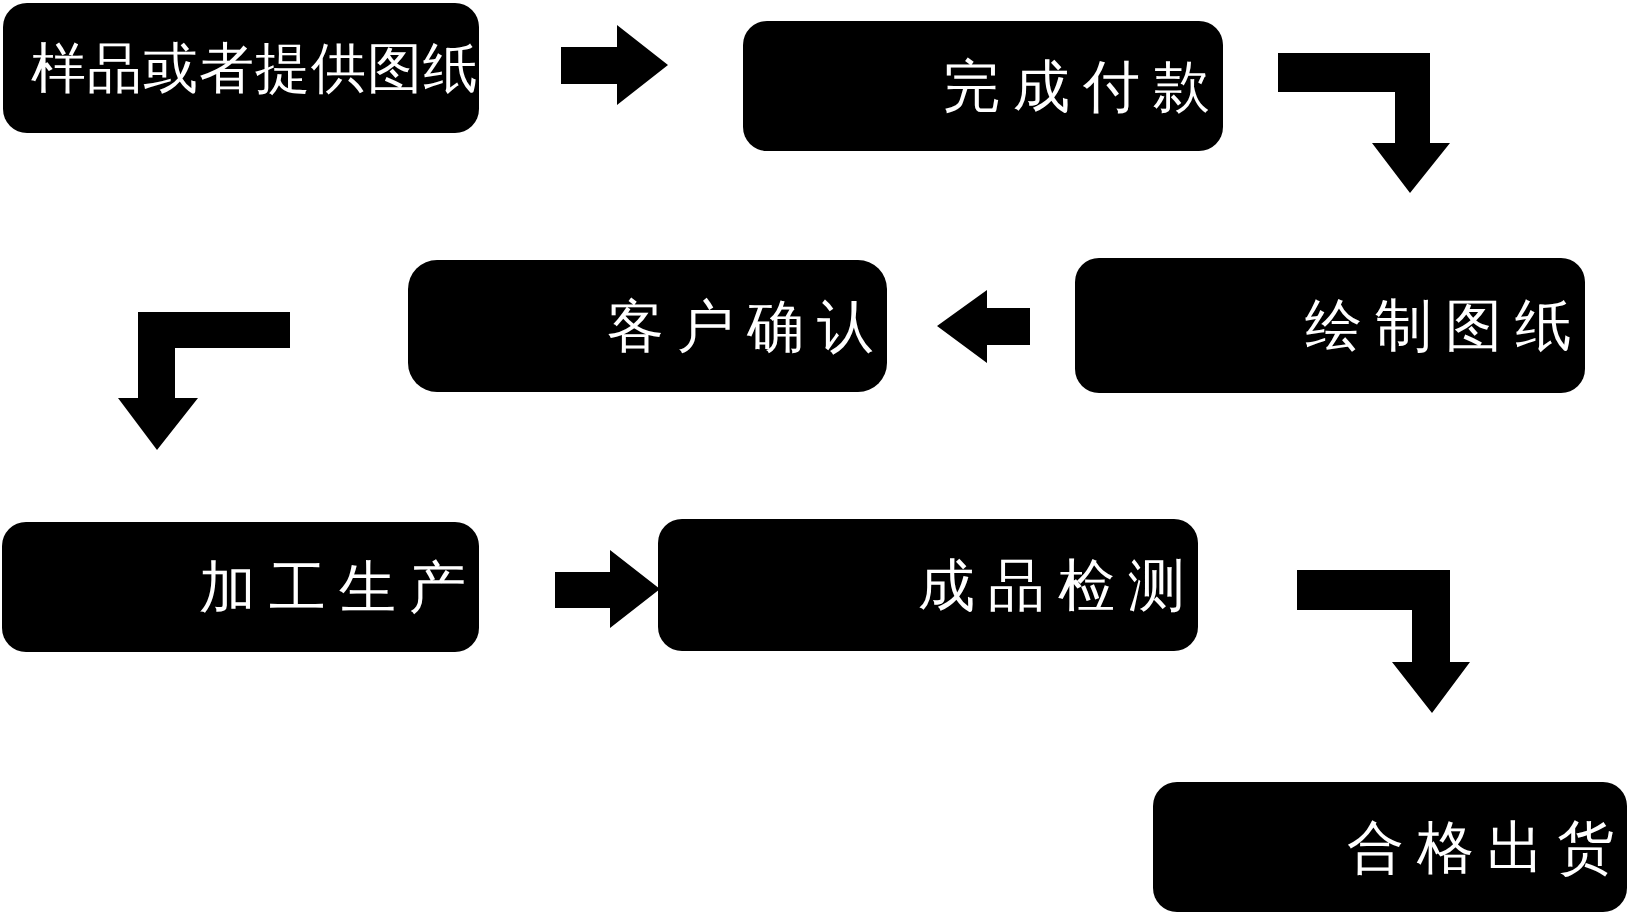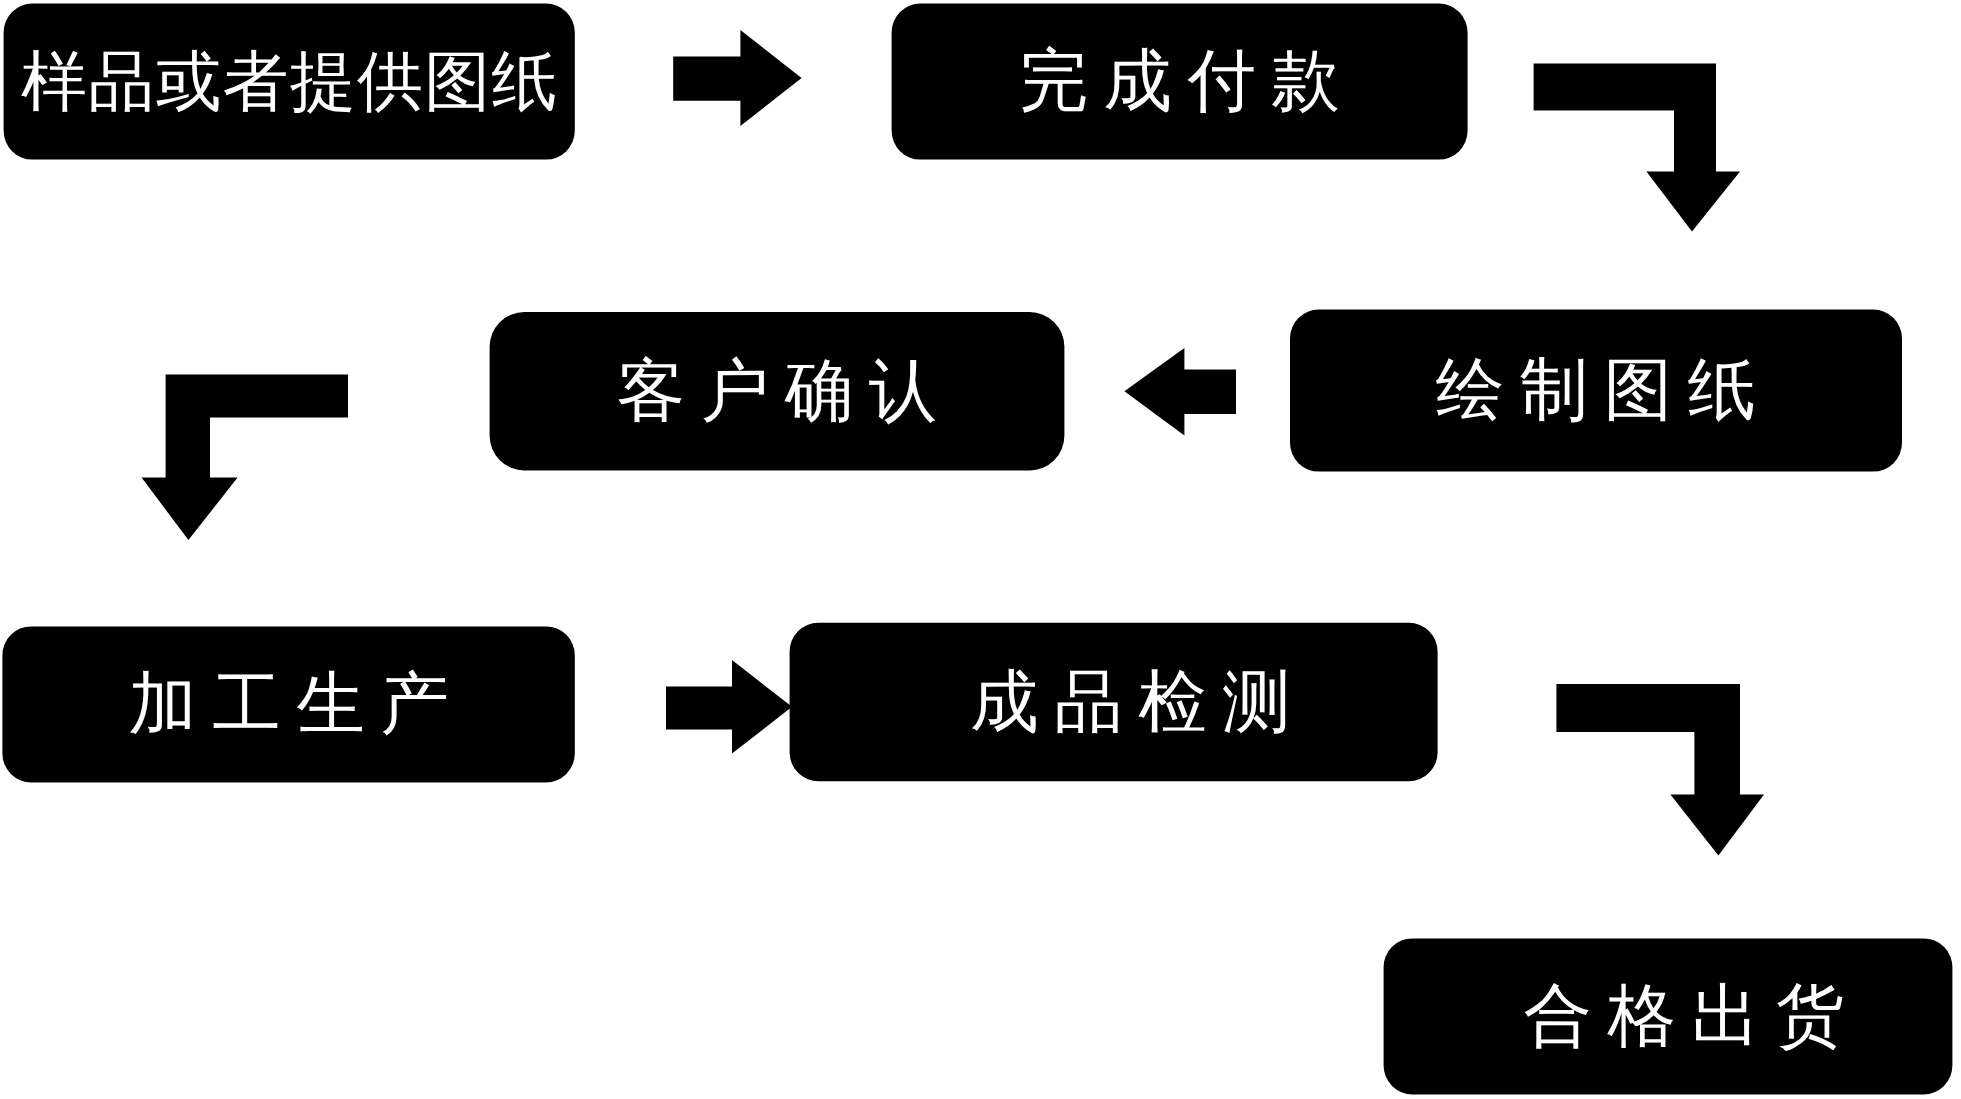--- a/index.html
+++ b/index.html
@@ -14,40 +14,40 @@
     background: #ffffff;
     overflow: hidden;
     font-family: "Liberation Sans", "DejaVu Sans", sans-serif;
   }
   .node {
     position: absolute;
     background: #000000;
     border-radius: 24px;
     display: flex;
     align-items: center;
-    justify-content: center;
+    justify-content: flex-end;
     box-sizing: border-box;
   }
   .node .label {
     color: #ffffff;
     font-size: 57px;
     font-weight: 500;
     letter-spacing: 13px;
     text-indent: 13px;
     white-space: nowrap;
     line-height: 1;
   }
   .node.wide .label {
     font-size: 55px;
     letter-spacing: 1px;
     text-indent: 1px;
   }
   
   #node-sample      { left: 3px;    top: 3px;   width: 476px; height: 130px; }
-  #node-payment     { left: 743px;  top: 3px;   width: 480px; height: 130px; }
+  #node-payment     { left: 743px;  top: 21px;   width: 480px; height: 130px; }
   #node-drawing     { left: 1075px; top: 258px; width: 510px; height: 135px; }
   #node-confirm     { left: 408px;  top: 260px; width: 479px; height: 132px; border-radius: 29px; }
   #node-production  { left: 2px;    top: 522px; width: 477px; height: 130px; }
   #node-inspection  { left: 658px;  top: 519px; width: 540px; height: 132px; padding-left: 28px; }
   #node-shipment    { left: 1153px; top: 782px; width: 474px; height: 130px; padding-left: 26px; }
 
   .arrow-layer {
     position: absolute;
     left: 0;
     top: 0;

